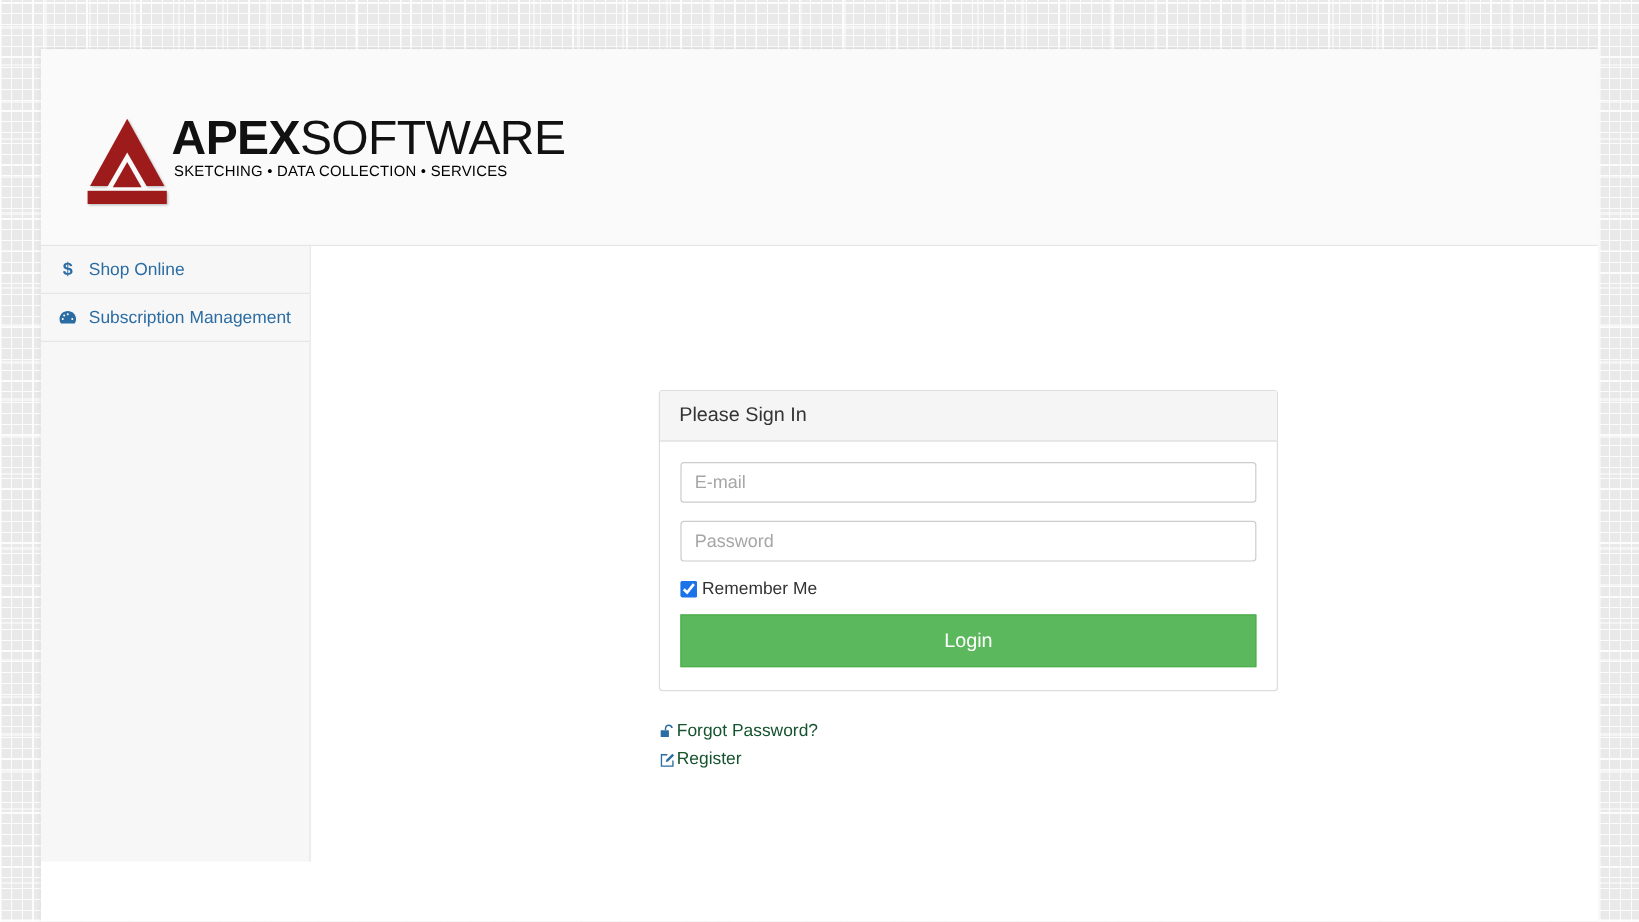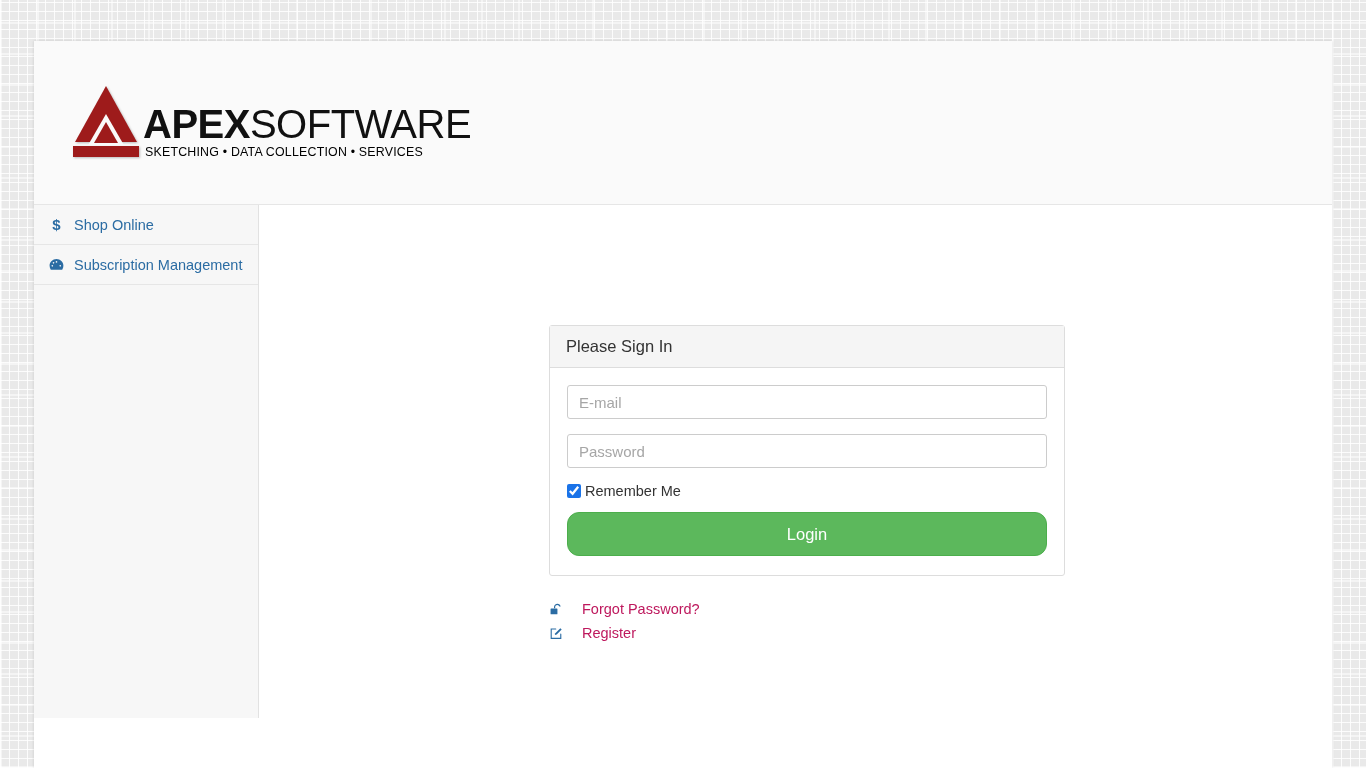--- a/index.html
+++ b/index.html
@@ -35,23 +35,23 @@
   
   .brand-header {
     height: 163px;
     background: #fafafa;
     border-bottom: 1px solid #e6e6e6;
     position: relative;
   }
   .logo-wrap {
     position: absolute;
     left: 39px;
-    top: 41px;
-    display: flex;
-    align-items: flex-end;
+    top: 54px;
+    display: flex;
+    align-items: flex-start;
   }
   .logo-mark {
     position: relative;
     width: 66px;
     height: 72px;
     flex: none;
     margin-top: 4px;
   }
   .logo-mark .tri-outer {
     position: absolute;
@@ -229,39 +229,39 @@
     font-size: 14.5px;
     color: #333333;
     cursor: pointer;
   }
   .btn-login {
     display: block;
     width: 100%;
     height: 44px;
     background: #5cb85c;
     border: 1px solid #4cae4c;
-    border-radius: 12px;
+    border-radius: 0;
     color: #ffffff;
     font-size: 16.5px;
     font-family: "Liberation Sans", sans-serif;
     cursor: pointer;
   }
 
   .aux-links {
     position: absolute;
     left: 290px;
     top: 392px;
     font-size: 14.5px;
     line-height: 20px;
   }
   .aux-link {
     display: flex;
     align-items: center;
-    gap: 18px;
-    color: #be185d;
+    gap: 0;
+    color: #14532d;
     text-decoration: none;
     cursor: pointer;
     padding: 2px 0;
   }
   .aux-link .ico { width: 15px; display: flex; justify-content: center; flex: none; }
 </style>
 </head>
 <body>
 
 <div class="app-container">

